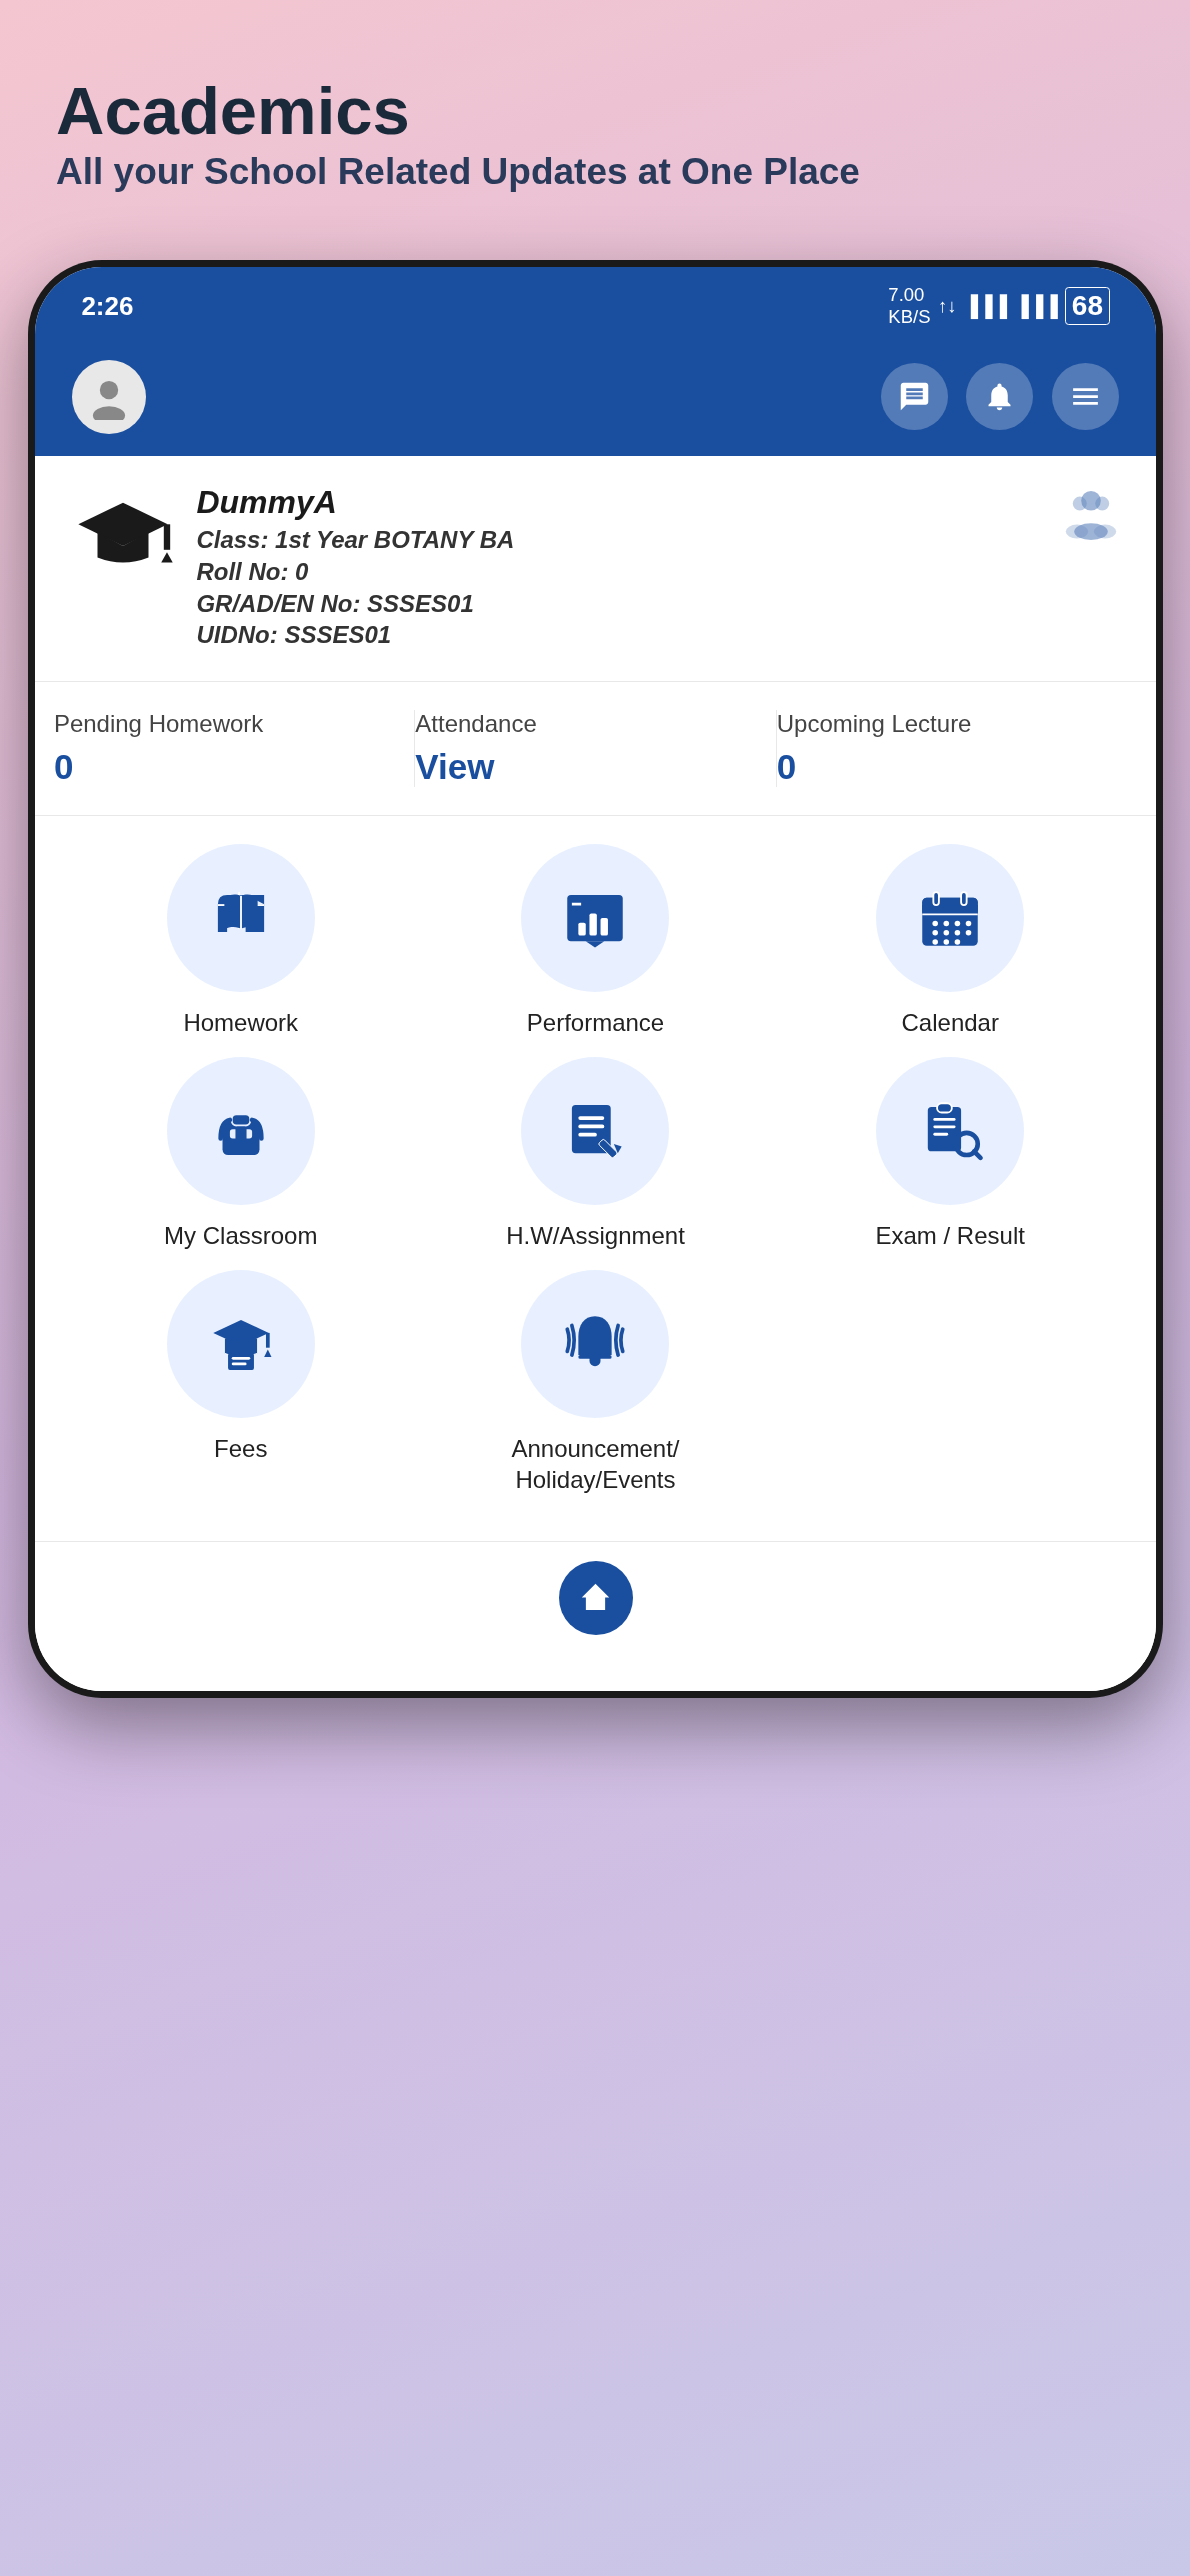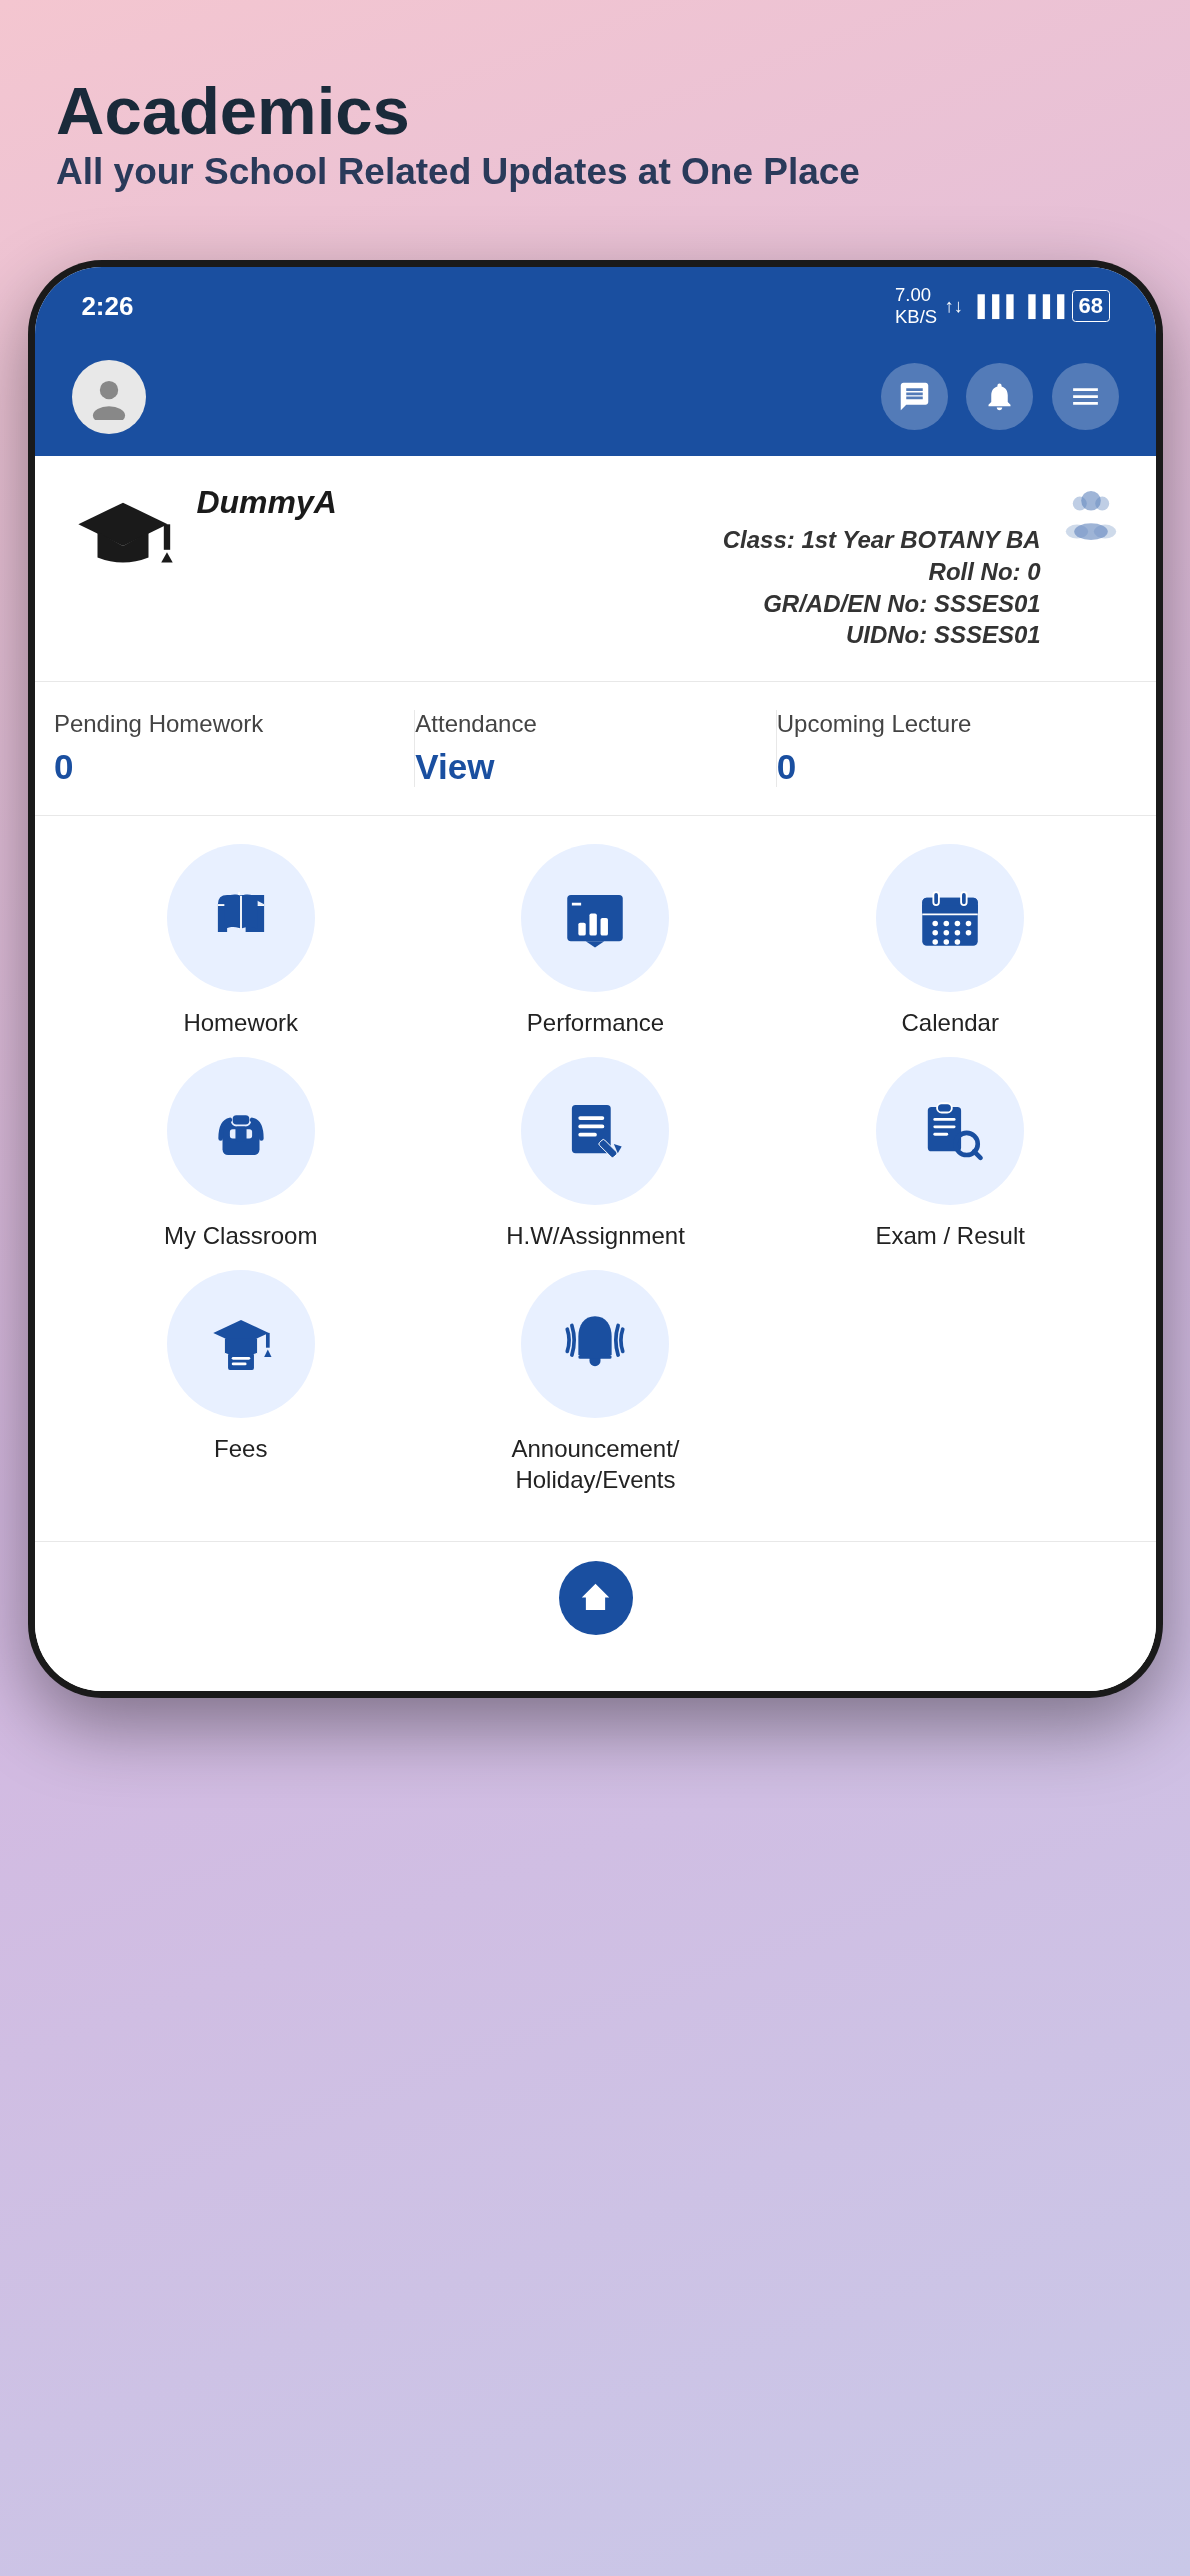--- a/index.html
+++ b/index.html
@@ -124,21 +124,20 @@
     .student-name {
       font-size: 32px;
       font-weight: 700;
       color: #1a1a1a;
       margin-bottom: 5.6px;
     }
     .student-detail {
       font-size: 24px;
       color: #333;
       margin-bottom: 3.7px;
-      text-align: right;
     }
     .student-detail span { font-weight: 600; }
     .student-avatar-right {
       font-size: 46px;
       color: #1a4fa0;
       opacity: 0.7;
     }
 
     
     .stats-row {
@@ -235,21 +234,21 @@
 <div class="phone-container">
   <div class="phone-screen">
 
     <div class="status-bar">
       <span class="status-time">2:26</span>
       <div class="status-icons">
         <span style="font-size:18.5px;">7.00<br>KB/S</span>
         <span style="font-size:18.5px;">↑↓</span>
         <span>▐▐▐</span>
         <span>▐▐▐</span>
-        <span style="border: 1.9px solid white; border-radius:3.7px; padding: 1.9px 5.6px; font-size:22px; font-weight:700;">68</span>
+        <span style="border: 1.9px solid white; border-radius:3.7px; padding: 1.9px 5.6px; font-size:28px; font-weight:700;">68</span>
       </div>
     </div>
 
     <div class="app-header">
       <div class="avatar-circle">
         <svg viewBox="0 0 40 40" width="46" height="46">
           <circle cx="20" cy="14" r="8" fill="#888"></circle>
           <ellipse cx="20" cy="36" rx="14" ry="8" fill="#888"></ellipse>
         </svg>
       </div>

